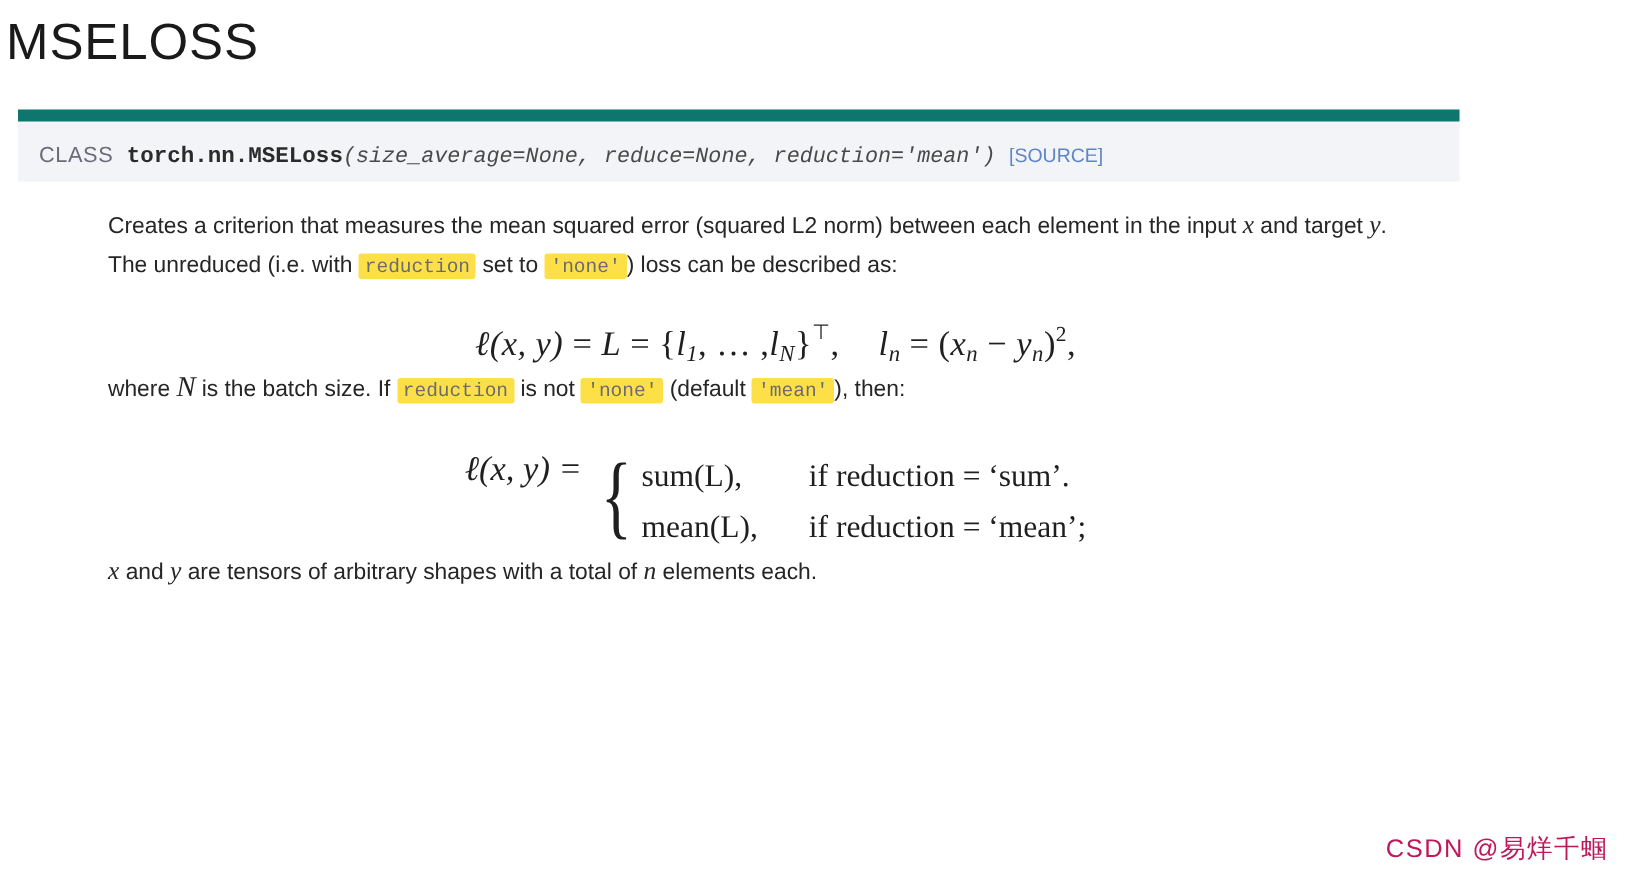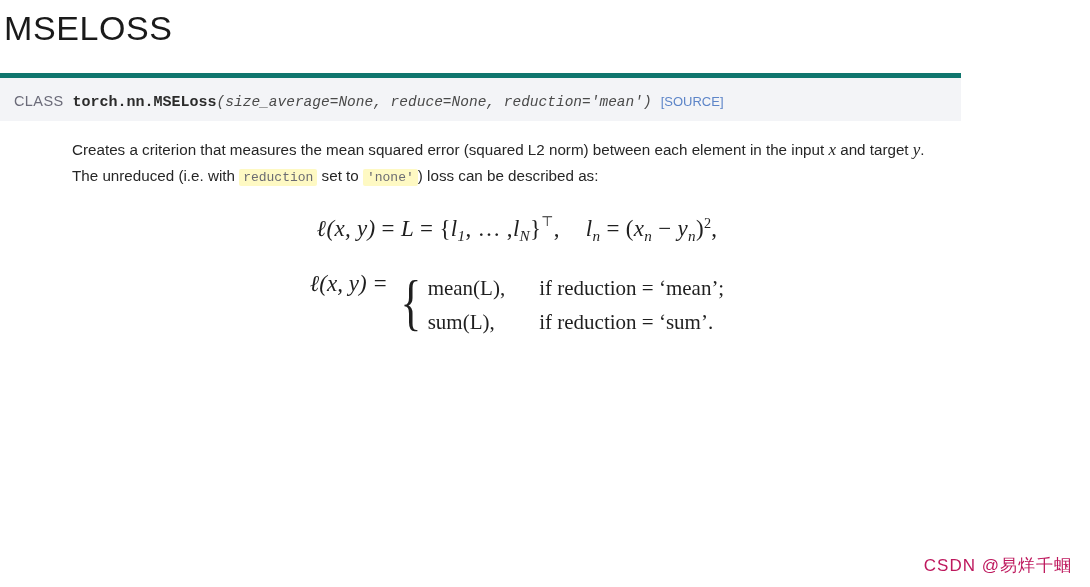--- a/index.html
+++ b/index.html
@@ -25,26 +25,26 @@
     font-weight: 300;
     letter-spacing: 0.6px;
     color: #1a1a1a;
     line-height: 40px;
     white-space: nowrap;
   }
 
   
   .sig-block {
     position: absolute;
-    left: 0px;
+    left: 12px;
     top: 73px;
     width: 961px;
     height: 48px;
     background: #f3f4f7;
-    border-top: 5px solid #0f766e;
+    border-top: 8px solid #0f766e;
     box-sizing: border-box;
   }
   .sig-inner {
     position: absolute;
     left: 14px;
     top: 13px;
     white-space: nowrap;
     line-height: 20px;
   }
   .sig-class-kw {
@@ -88,21 +88,21 @@
     line-height: 26px;
     color: #262626;
     font-weight: 400;
   }
   .p-gap-1 { margin-top: 0px; }
   .p-gap   { margin-top: 25px; }
 
   code.inline {
     font-family: "Liberation Mono", monospace;
     font-size: 13px;
-    background: #fef9c3;
+    background: #fde047;
     color: #6b6b72;
     padding: 1px 4px;
     border-radius: 2px;
     white-space: nowrap;
   }
 
   
   .mv {
     font-family: "Liberation Serif", serif;
     font-style: italic;
@@ -224,34 +224,40 @@
     <span>=</span>
     <span class="it">L</span>
     <span>=</span>
     <span>{</span><span class="it">l</span><span class="sub">1</span><span>, … ,</span><span class="it">l</span><span class="sub">N</span><span>}</span><span class="supT">⊤</span><span>,</span><span class="spacer"></span><span class="it">l</span><span class="sub">n</span>
     <span>=</span>
     <span>(</span><span class="it">x</span><span class="sub">n</span>
     <span>−</span>
     <span class="it">y</span><span class="sub">n</span><span>)</span><span class="sup">2</span><span>,</span>
   </div>
 
+  <p class="para p-gap">
+    <span>where </span><span class="mv-big">N</span><span> is the batch size. If </span><code class="inline">reduction</code><span> is not </span><code class="inline">'none'</code><span> (default </span><code class="inline">'mean'</code><span>), then:</span>
+  </p>
 
   <div class="eq-row eq2">
     <span class="eq2-lhs">ℓ(x, y) =</span>
     <span class="eq2-brace">{</span>
     <span class="eq2-cases">
       <span class="eq2-case-row">
+        <span class="eq2-case-l">sum(L),</span>
+        <span class="eq2-case-r">if reduction = ‘sum’.</span>
+      </span>
+      <span class="eq2-case-row">
         <span class="eq2-case-l">mean(L),</span>
         <span class="eq2-case-r">if reduction = ‘mean’;</span>
       </span>
-      <span class="eq2-case-row">
-        <span class="eq2-case-l">sum(L),</span>
-        <span class="eq2-case-r">if reduction = ‘sum’.</span>
-      </span>
     </span>
   </div>
 
+  <p class="para p-gap">
+    <span class="mv">x</span><span> and </span><span class="mv">y</span><span> are tensors of arbitrary shapes with a total of </span><span class="mv">n</span><span> elements each.</span>
+  </p>
 
 
 
 </div>
 
 <div class="watermark">CSDN @易烊千蝈</div>
 
 </body></html>

